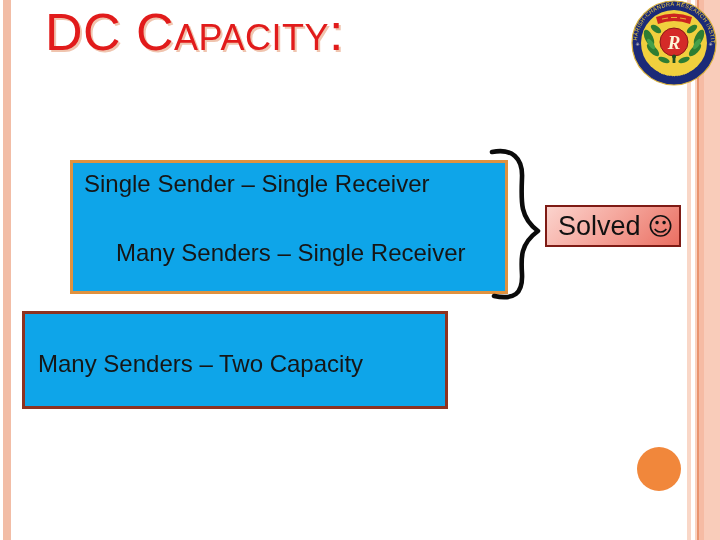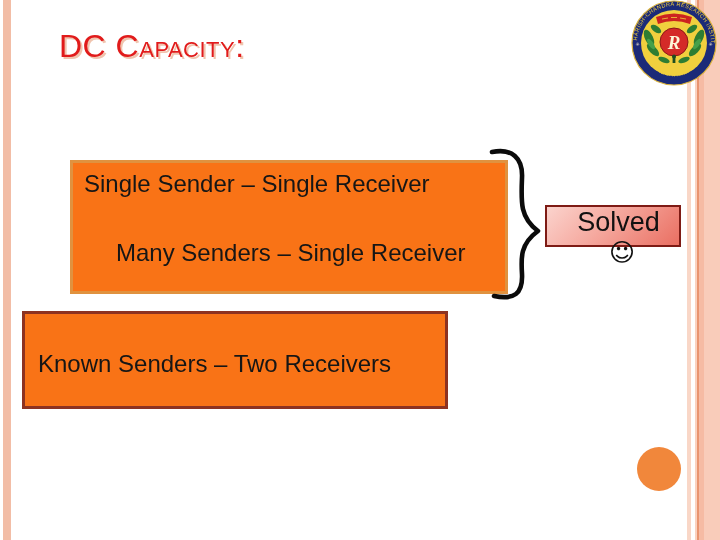--- a/index.html
+++ b/index.html
@@ -12,30 +12,30 @@
   .stripe{position:absolute;top:0;height:540px;}
   .stripe-left{left:3px;width:8px;background:#f2bda6;}
   .stripe-r1{left:687px;width:4px;background:#f9d7c7;}
   .stripe-r2{left:695px;width:2px;background:#fad2c0;}
   .stripe-r3{left:697px;width:2px;background:#e99470;}
   .stripe-r4{left:699px;width:5px;background:#f6bba4;}
   .stripe-r5{left:704px;width:16px;background:#f9ccba;}
 
   
   .title{
-    position:absolute;left:44px;top:10px;margin:15px;
-    font-size:32px;line-height:42px;font-weight:normal;
+    position:absolute;left:44px;top:10px;margin:1px;
+    font-size:52px;line-height:42px;font-weight:normal;
     font-variant:small-caps;letter-spacing:0.5px;
     color:#e11b1b;
     text-shadow:2px 2px 0 #f0c4ae;
   }
   .title span{display:block;}
 
   
-  .box{position:absolute;background:#f97316;box-sizing:border-box;}
+  .box{position:absolute;background:#0ea5e9;box-sizing:border-box;}
   .box p{position:absolute;margin:0;font-size:24px;color:#161616;white-space:nowrap;}
   .box-solved{
     left:70px;top:160px;width:438px;height:134px;
     border:3px solid #e0923f;
   }
   .box-solved .l1{left:11px;top:7px;}
   .box-solved .l2{left:11px;top:76px;margin-left:32px;}
   .box-open{
     left:22px;top:311px;width:426px;height:98px;
     border:3px solid #8e3220;
@@ -44,21 +44,21 @@
 
   
   .brace{position:absolute;left:478px;top:144px;width:72px;height:162px;}
 
   
   .badge{
     position:absolute;left:545px;top:205px;width:136px;height:42px;
     box-sizing:border-box;border:2px solid #7e1b15;
     background:linear-gradient(135deg,#fbd3cd 0%,#f5a89e 45%,#ea6f62 100%);
     display:flex;align-items:center;padding-left:11px;
-    font-size:27px;color:#111;white-space:nowrap;flex-direction:column;
+    font-size:27px;color:#111;white-space:nowrap;
   }
   .badge .smiley{font-family:"DejaVu Sans", sans-serif;font-size:25px;margin-left:7px;}
 
   
   .logo{position:absolute;left:629px;top:0px;width:90px;height:88px;z-index:5;}
 
   
   .dot{
     position:absolute;left:637px;top:447px;width:44px;height:44px;
     border-radius:50%;background:#f1873b;
@@ -88,21 +88,21 @@
   <svg class="brace" viewBox="0 0 72 162" aria-hidden="true">
     <path d="M 14 8 C 34 4, 45 14, 44 34 C 43 58, 42 74, 60 87 C 42 100, 43 114, 44 130 C 45 150, 36 156, 16 152" fill="none" stroke="#0b0b0b" stroke-width="4.6" stroke-linecap="round" stroke-linejoin="round"></path>
   </svg>
 
   <div class="badge">
     <span>Solved</span>
     <span class="smiley">☺</span>
   </div>
 
   <div class="box box-open">
-    <p class="l1">Known Senders – Two Receivers</p>
+    <p class="l1">Many Senders – Two Capacity</p>
   </div>
 
   <svg class="logo" viewBox="0 0 90 88">
     <defs>
       <path id="arcTop" d="M 8 43 A 37 37 0 0 1 82 43"></path>
       <path id="arcBot" d="M 16 54 A 30 30 0 0 0 74 54"></path>
     </defs>
     <circle cx="45" cy="43" r="42" fill="#1b2a78" stroke="#d9b13a" stroke-width="1.2"></circle>
     <circle cx="45" cy="43" r="33" fill="#f1cf3e"></circle>
     <text font-size="5.6" fill="#f1cf3e" letter-spacing="0.4">

